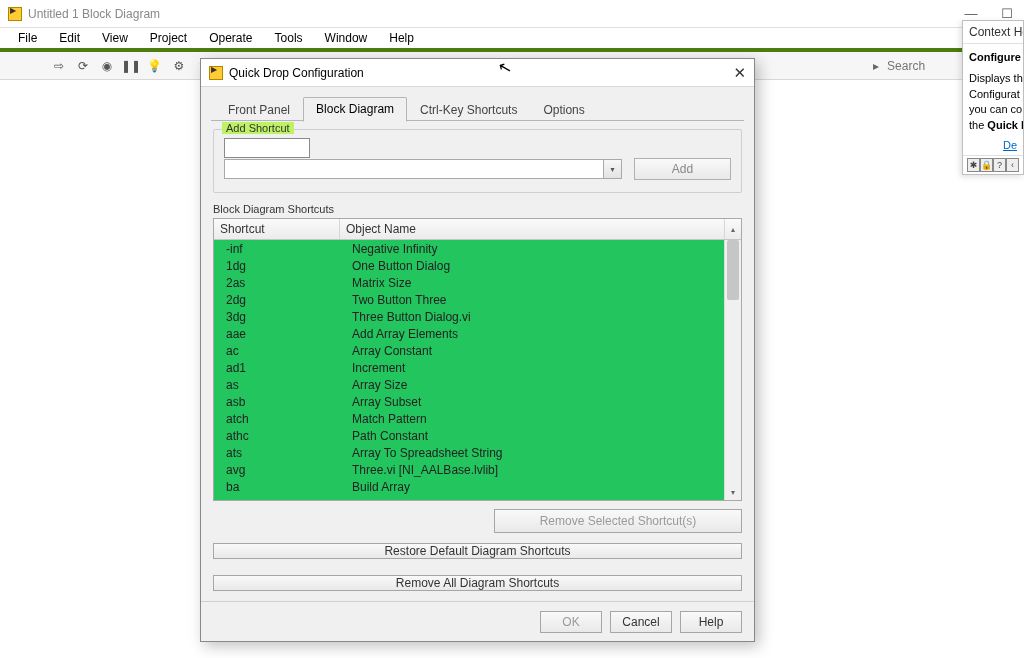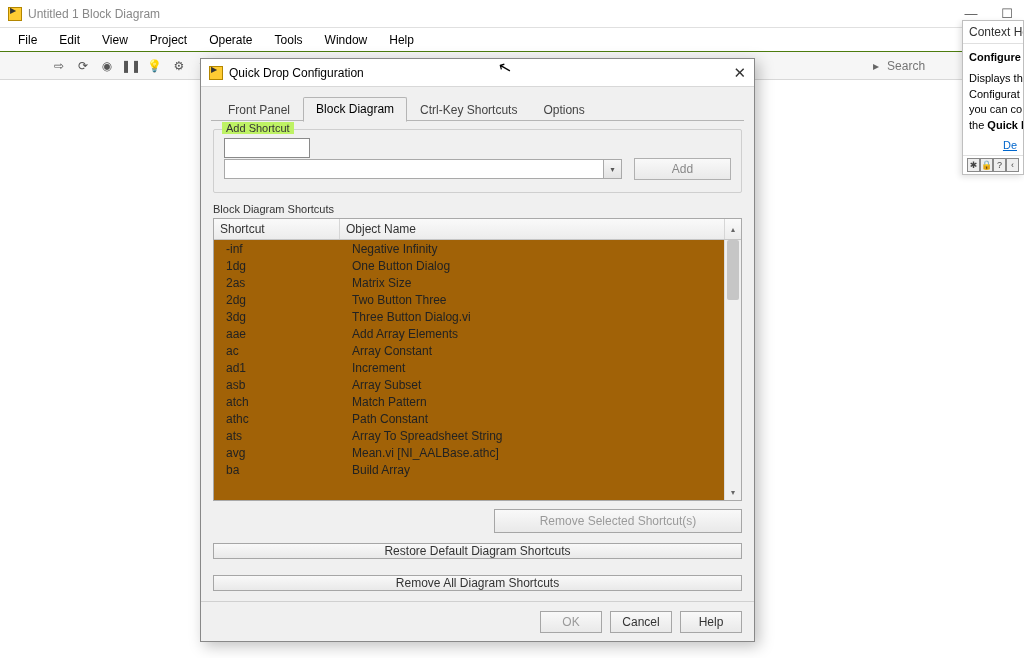--- a/index.html
+++ b/index.html
@@ -7,21 +7,21 @@
 
 
 .main-titlebar { height: 28px; display: flex; align-items: center; padding: 0 8px; border-bottom: 1px solid #e0e0e0; background: #fff; }
 .main-titlebar .app-icon { width: 14px; height: 14px; background: #ffcc33; border: 1px solid #b38600; margin-right: 6px; position: relative; }
 .main-titlebar .app-icon::after { content:"▶"; position:absolute; left:1px; top:-2px; font-size:8px; color:#333;}
 .main-titlebar .title { color: #888; font-size: 12px; }
 .main-titlebar .win-controls { margin-left: auto; display: flex; gap: 18px; color:#555; font-size:13px;}
 .main-titlebar .win-controls span { width:18px; text-align:center; cursor:default;}
 
 
-.menubar { height: 24px; display: flex; align-items: center; padding: 0 8px; gap: 2px; border-bottom: 1px solid #4d7c0f; }
+.menubar { height: 24px; display: flex; align-items: center; padding: 0 8px; gap: 2px; border-bottom: 4px solid #4d7c0f; }
 .menubar .menu-item { padding: 2px 10px; font-size: 12px; color: #000; }
 
 
 .toolbar { height: 28px; display: flex; align-items: center; padding: 0 28px 0 50px; gap: 6px; background:#f6f6f6; border-bottom:1px solid #d8d8d8; }
 .toolbar .tb-btn { width:18px; height:18px; display:flex; align-items:center; justify-content:center; color:#555; font-size:12px;}
 .toolbar .search-wrap { margin-left: auto; display:flex; align-items:center; gap:4px;}
 .toolbar .search-wrap input { width: 90px; border:none; background:transparent; font-size:12px; color:#888; outline:none;}
 .toolbar .srch-nav { color:#666; font-size:12px; margin-right:4px;}
 
 
@@ -57,21 +57,21 @@
 .text-input { width:86px; height:20px; border:1px solid #8a8a8a; background:#fff; padding:1px 3px; font-size:12px;}
 .combo-row { display:flex; gap:12px; align-items:center;}
 .combo { flex:0 0 398px; height:20px; display:flex; border:1px solid #a9a9a9; background:#fff;}
 .combo .combo-val { flex:1; padding:1px 3px; font-size:12px; color:#333;}
 .combo .combo-btn { width:18px; background:linear-gradient(#f7f7f7,#e3e3e3); border-left:1px solid #a9a9a9; display:flex; align-items:center; justify-content:center; font-size:8px; color:#555;}
 .add-btn { width:104px; height:22px; background:linear-gradient(#f9f9f9,#e9e9e9); border:1px solid #b0b0b0; color:#888; font-size:12px;}
 
 .section-label { font-size:11px; color:#333; margin:2px 0 3px 0;}
 
 
-.table-wrap { flex:1; border:1px solid #a9a9a9; background:#a16207; display:flex; flex-direction:column; overflow:hidden; min-height:270px;}
+.table-wrap { flex:1; border:1px solid #a9a9a9; background:#22c55e; display:flex; flex-direction:column; overflow:hidden; min-height:270px;}
 .table-head { display:flex; background:linear-gradient(#fafafa,#ececec); border-bottom:1px solid #c5c5c5; font-size:12px; color:#333; position:relative;}
 .table-head .th { padding:3px 6px;}
 .table-head .th1 { width:126px; border-right:1px solid #d6d6d6;}
 .table-head .th2 { flex:1;}
 .table-head .th-sb { width:17px; border-left:1px solid #d6d6d6; display:flex; align-items:center; justify-content:center; font-size:8px; color:#666;}
 .table-body { flex:1; overflow:hidden; position:relative;}
 .table-rows { position:absolute; inset:0 17px 0 0;}
 .table-row { display:flex; font-size:12px; color:#222; height:17px; align-items:center;}
 .table-row .td { padding:0 12px; white-space:nowrap; overflow:hidden;}
 .table-row .td1 { width:126px;}
@@ -217,38 +217,42 @@
               </div>
               <div class="table-row">
                 <div class="td td1">ac</div>
                 <div class="td td2">Array Constant</div>
               </div>
               <div class="table-row">
                 <div class="td td1">ad1</div>
                 <div class="td td2">Increment</div>
               </div>
               <div class="table-row">
+                <div class="td td1">as</div>
+                <div class="td td2">Array Size</div>
+              </div>
+              <div class="table-row">
                 <div class="td td1">asb</div>
                 <div class="td td2">Array Subset</div>
               </div>
               <div class="table-row">
                 <div class="td td1">atch</div>
                 <div class="td td2">Match Pattern</div>
               </div>
               <div class="table-row">
                 <div class="td td1">athc</div>
                 <div class="td td2">Path Constant</div>
               </div>
               <div class="table-row">
                 <div class="td td1">ats</div>
                 <div class="td td2">Array To Spreadsheet String</div>
               </div>
               <div class="table-row">
                 <div class="td td1">avg</div>
-                <div class="td td2">Mean.vi [NI_AALBase.athc]</div>
+                <div class="td td2">Three.vi [NI_AALBase.lvlib]</div>
               </div>
               <div class="table-row">
                 <div class="td td1">ba</div>
                 <div class="td td2">Build Array</div>
               </div>
             </div>
           <div class="table-sb">
             <div class="thumb"></div>
             <div class="dn">▾</div>
           </div>

